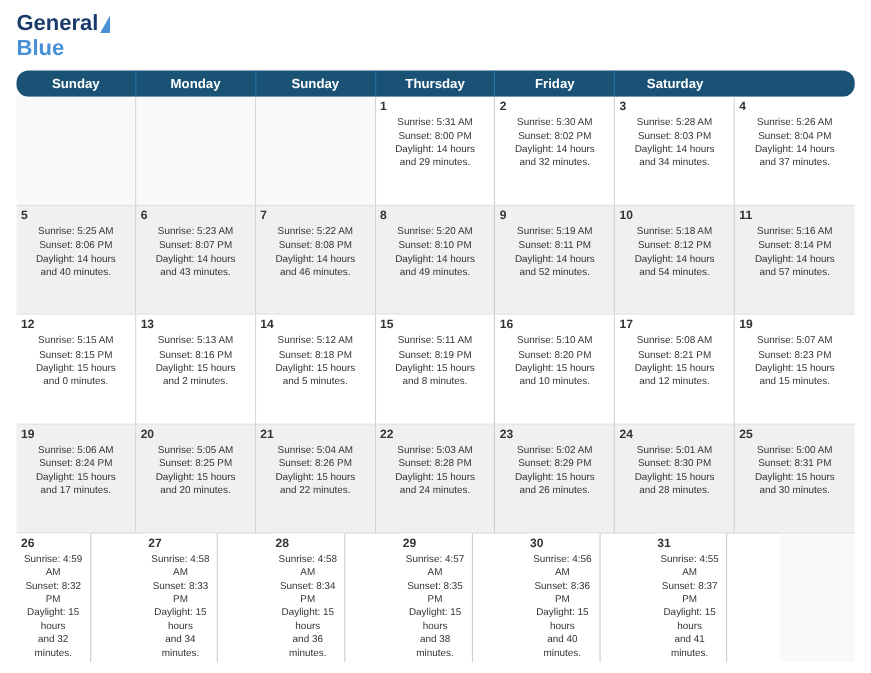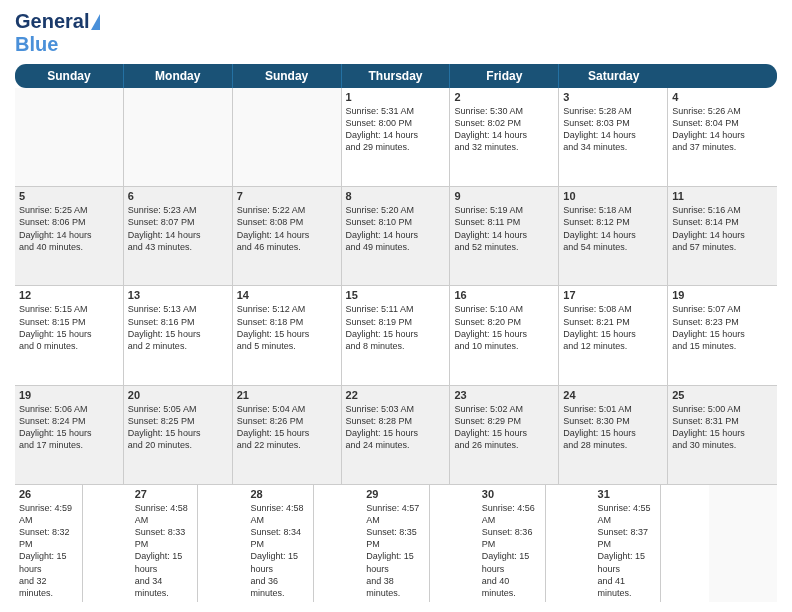--- a/index.html
+++ b/index.html
@@ -91,20 +91,21 @@
     .day-num {
       font-weight: bold;
       font-size: 11px;
       margin-bottom: 2px;
       display: block;
     }
     .cell-info {
       font-size: 9px;
       color: #333;
       line-height: 1.35;
+      text-align: center;
     }
   </style>
 </head>
 <body>
 
 <div class="page">
   <div class="header">
     <div class="logo">
       <div class="logo-line">
         <span style="font-size:20px;font-weight:bold;color:#1a3a6b;">General</span>

